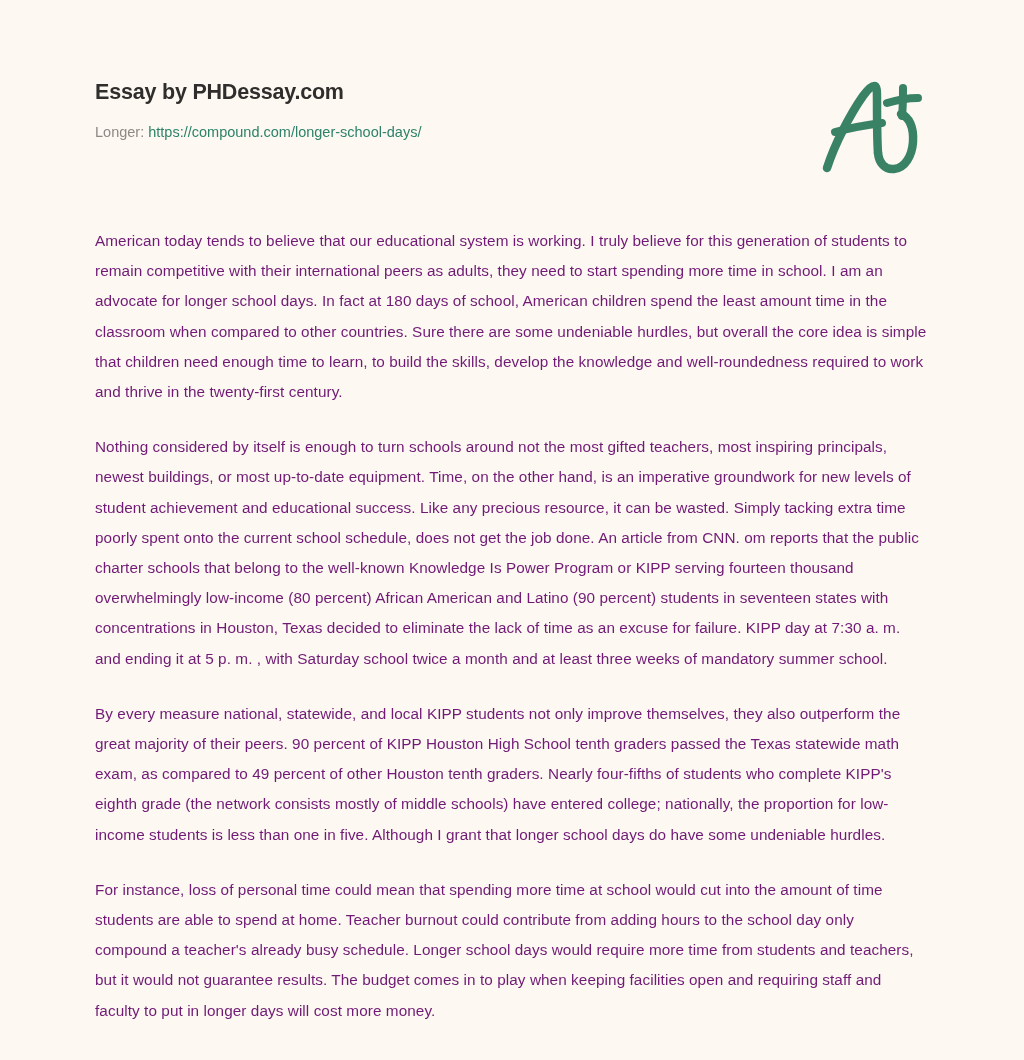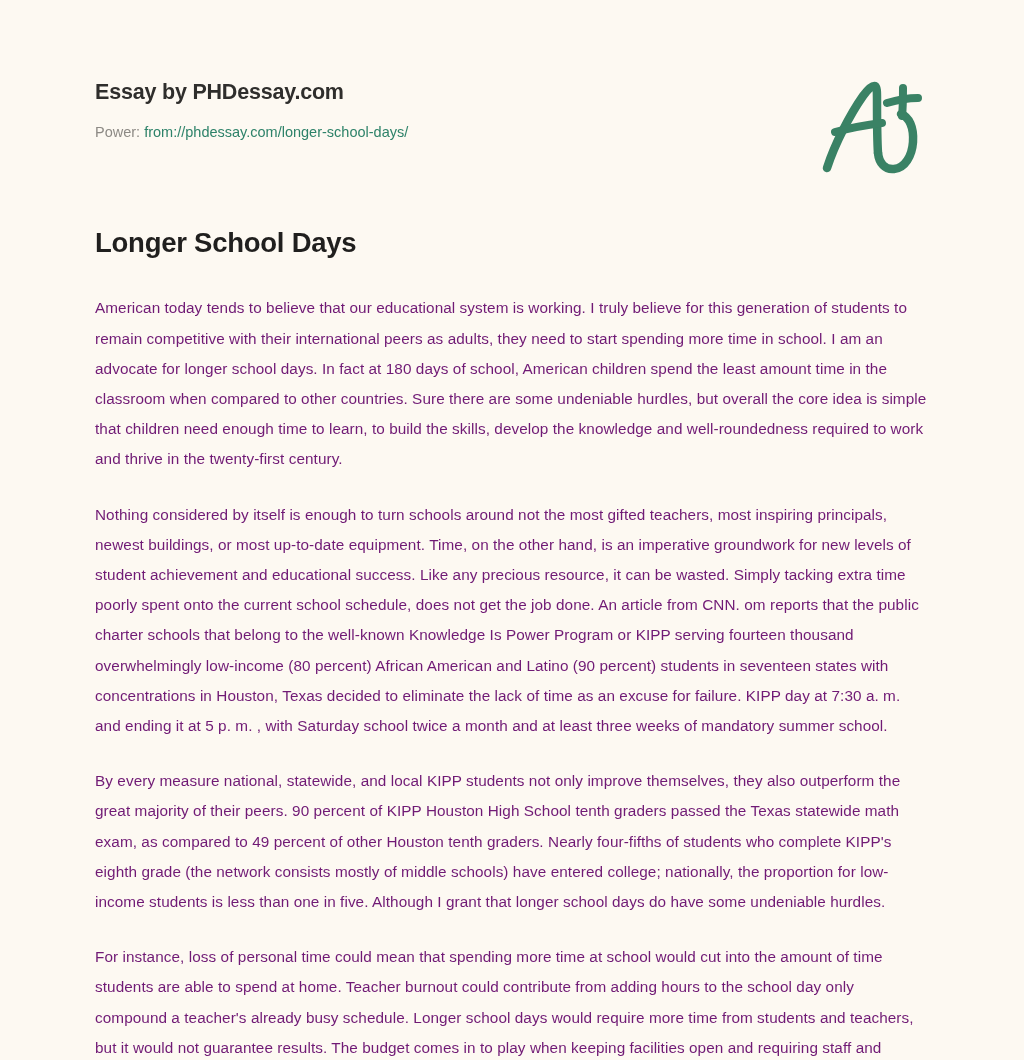--- a/index.html
+++ b/index.html
@@ -114,22 +114,22 @@
 <body>
 
 <div class="page">
 
   <header class="site-header">
 
     <div class="brand-block">
       <div class="brand-title">Essay by PHDessay.com</div>
 
       <div class="source-line">
-        <span class="source-label">Power:</span>
-        <span class="source-url">from://phdessay.com/longer-school-days/</span>
+        <span class="source-label">Longer:</span>
+        <span class="source-url">https://compound.com/longer-school-days/</span>
       </div>
     </div>
 
     <div class="logo-wrap">
       <svg viewBox="0 0 132 112" xmlns="http://www.w3.org/2000/svg">
         <g fill="none" stroke="#3a8265" stroke-linecap="round" stroke-linejoin="round">
 
           <path d="M19 99 C27 74 43 44 55 27 C60 20 64 16 67 17 C69 18 69 23 69 30
                    C69 48 69 70 70 84" stroke-width="8.5"></path>
 
@@ -142,21 +142,20 @@
 
           <path d="M95 19 C95 28 95 38 94 47" stroke-width="8"></path>
         </g>
       </svg>
     </div>
 
   </header>
 
   <main class="article">
 
-    <h1 class="article-title">Longer School Days</h1>
 
     <div class="article-body">
       <p>American today tends to believe that our educational system is working. I truly believe for this generation of students to remain competitive with their international peers as adults, they need to start spending more time in school. I am an advocate for longer school days. In fact at 180 days of school, American children spend the least amount time in the classroom when compared to other countries. Sure there are some undeniable hurdles, but overall the core idea is simple that children need enough time to learn, to build the skills, develop the knowledge and well-roundedness required to work and thrive in the twenty-first century.</p>
       <p>Nothing considered by itself is enough to turn schools around not the most gifted teachers, most inspiring principals, newest buildings, or most up-to-date equipment. Time, on the other hand, is an imperative groundwork for new levels of student achievement and educational success. Like any precious resource, it can be wasted. Simply tacking extra time poorly spent onto the current school schedule, does not get the job done. An article from CNN. om reports that the public charter schools that belong to the well-known Knowledge Is Power Program or KIPP serving fourteen thousand overwhelmingly low-income (80 percent) African American and Latino (90 percent) students in seventeen states with concentrations in Houston, Texas decided to eliminate the lack of time as an excuse for failure. KIPP day at 7:30 a. m. and ending it at 5 p. m. , with Saturday school twice a month and at least three weeks of mandatory summer school.</p>
       <p>By every measure national, statewide, and local KIPP students not only improve themselves, they also outperform the great majority of their peers. 90 percent of KIPP Houston High School tenth graders passed the Texas statewide math exam, as compared to 49 percent of other Houston tenth graders. Nearly four-fifths of students who complete KIPP's eighth grade (the network consists mostly of middle schools) have entered college; nationally, the proportion for low-income students is less than one in five. Although I grant that longer school days do have some undeniable hurdles.</p>
       <p>For instance, loss of personal time could mean that spending more time at school would cut into the amount of time students are able to spend at home. Teacher burnout could contribute from adding hours to the school day only compound a teacher's already busy schedule. Longer school days would require more time from students and teachers, but it would not guarantee results. The budget comes in to play when keeping facilities open and requiring staff and faculty to put in longer days will cost more money.</p>
 
     </div>
 
   </main>

